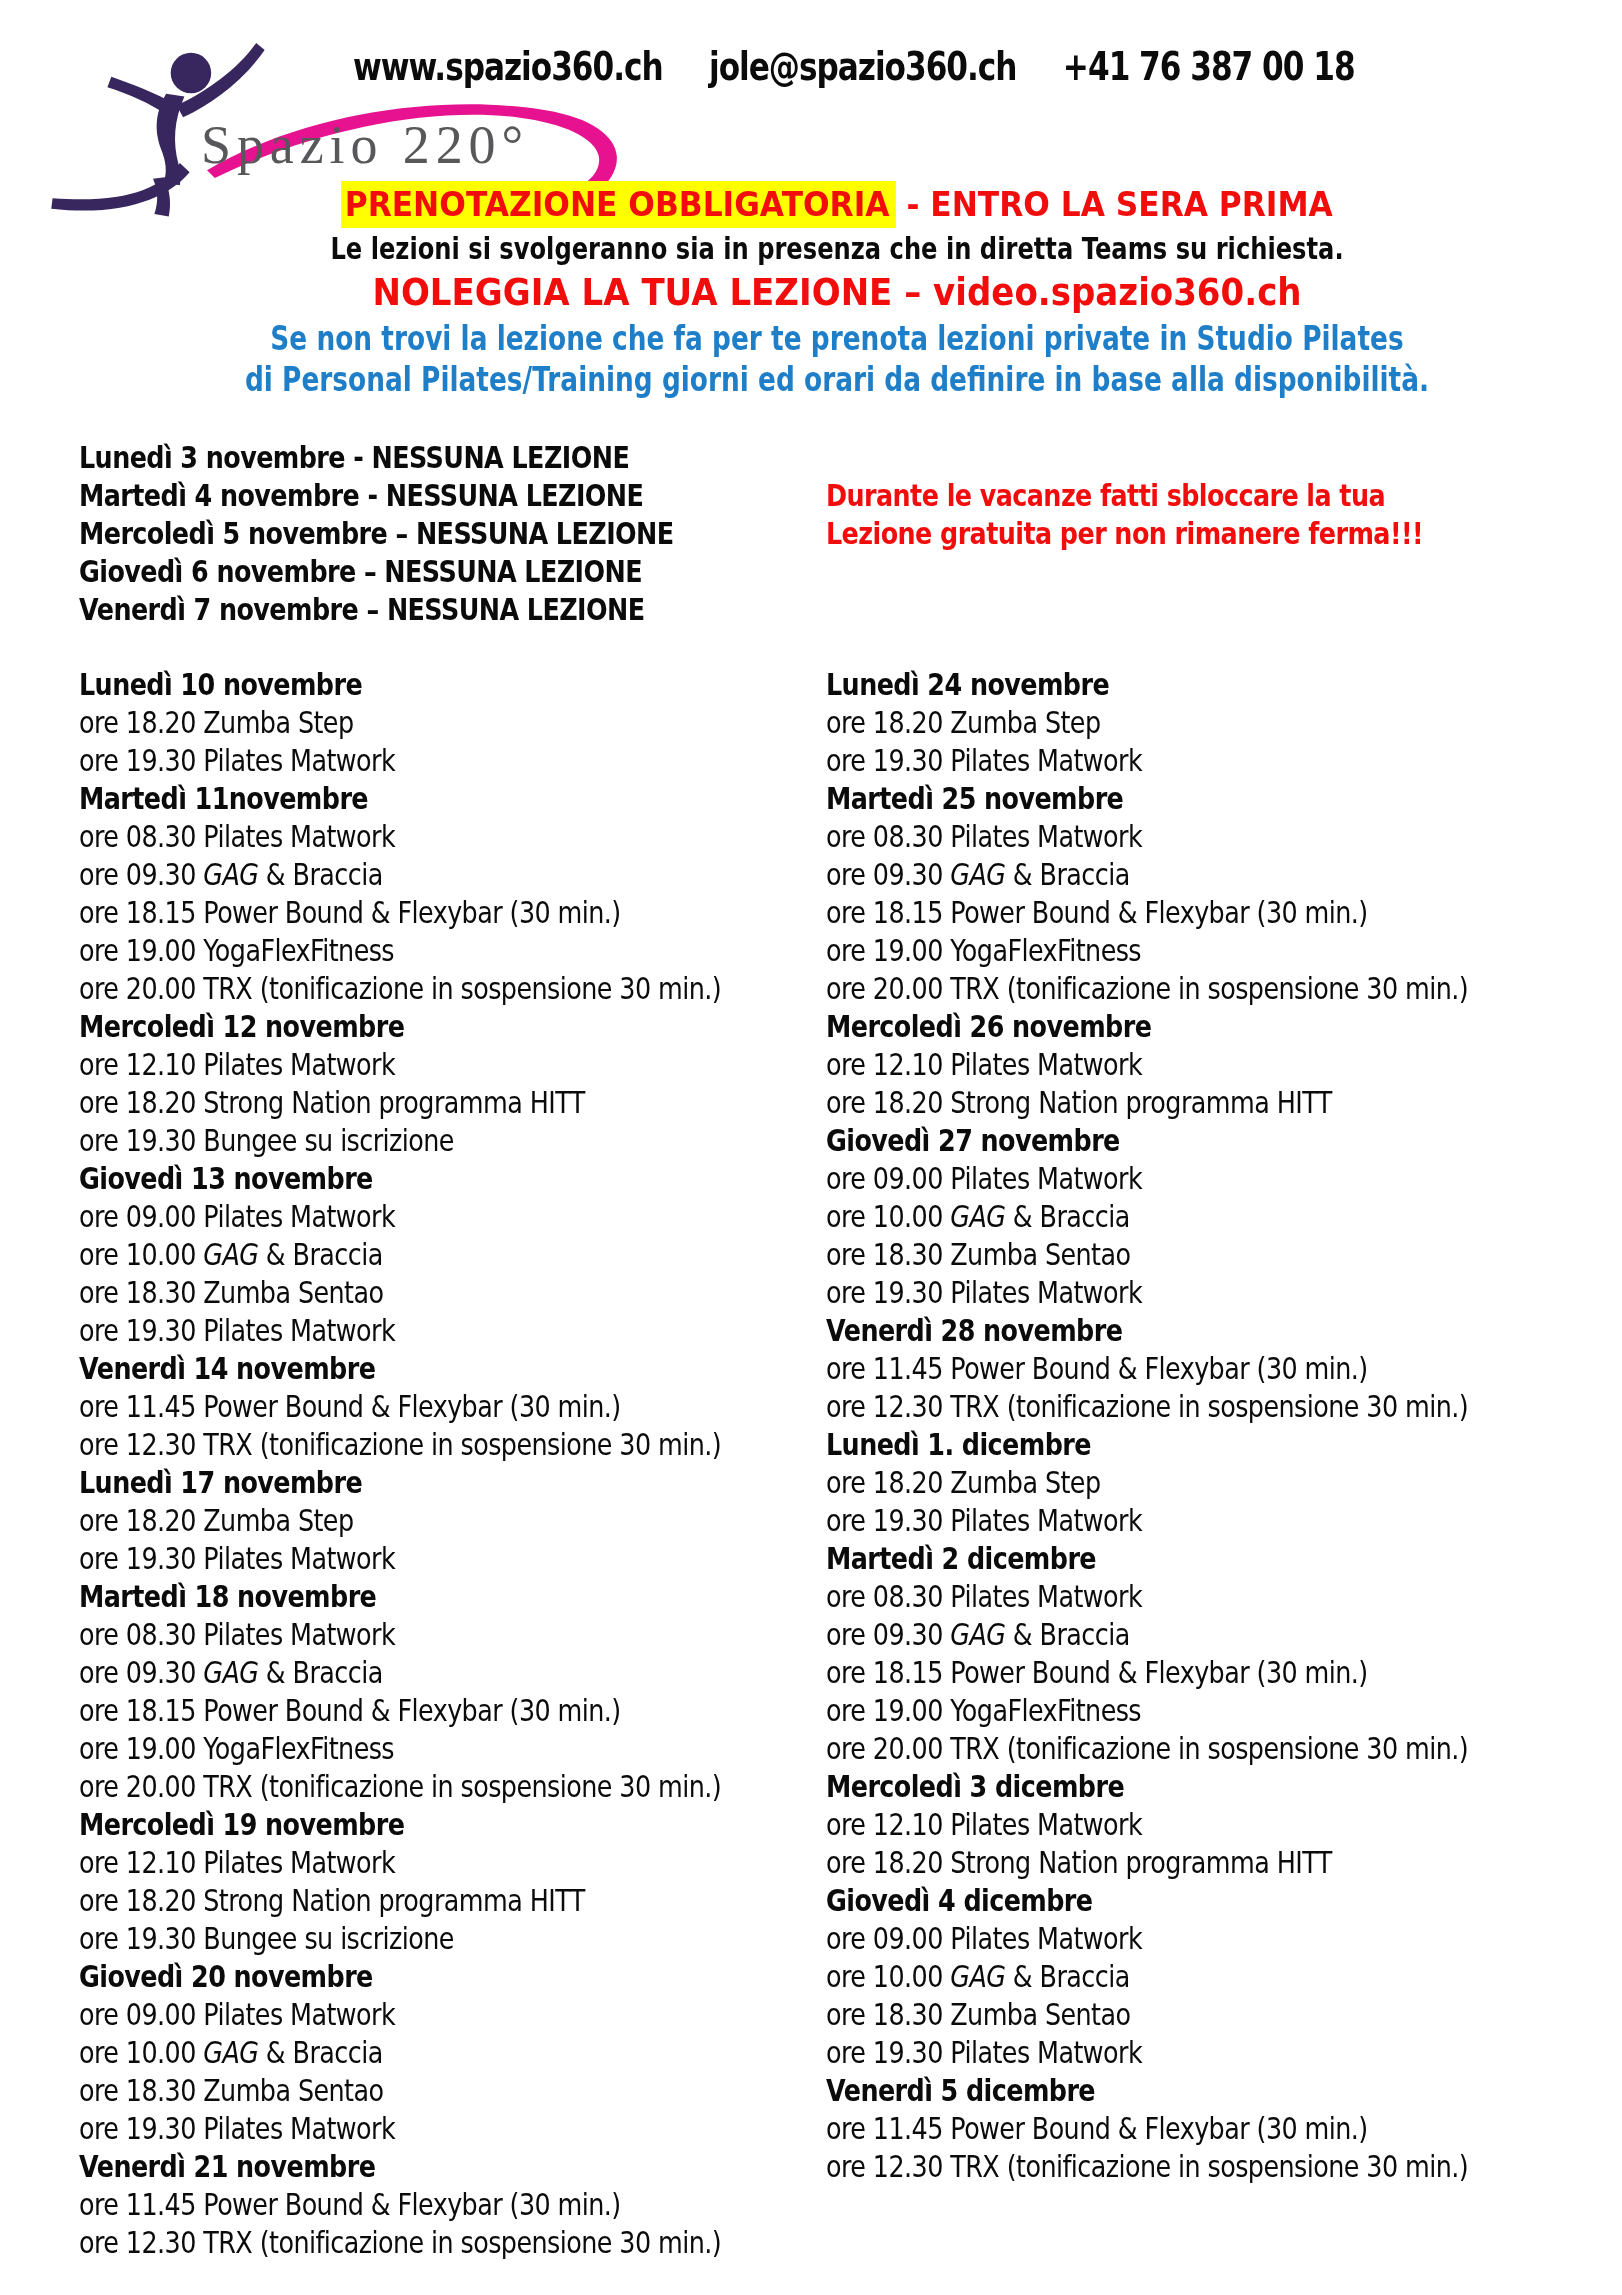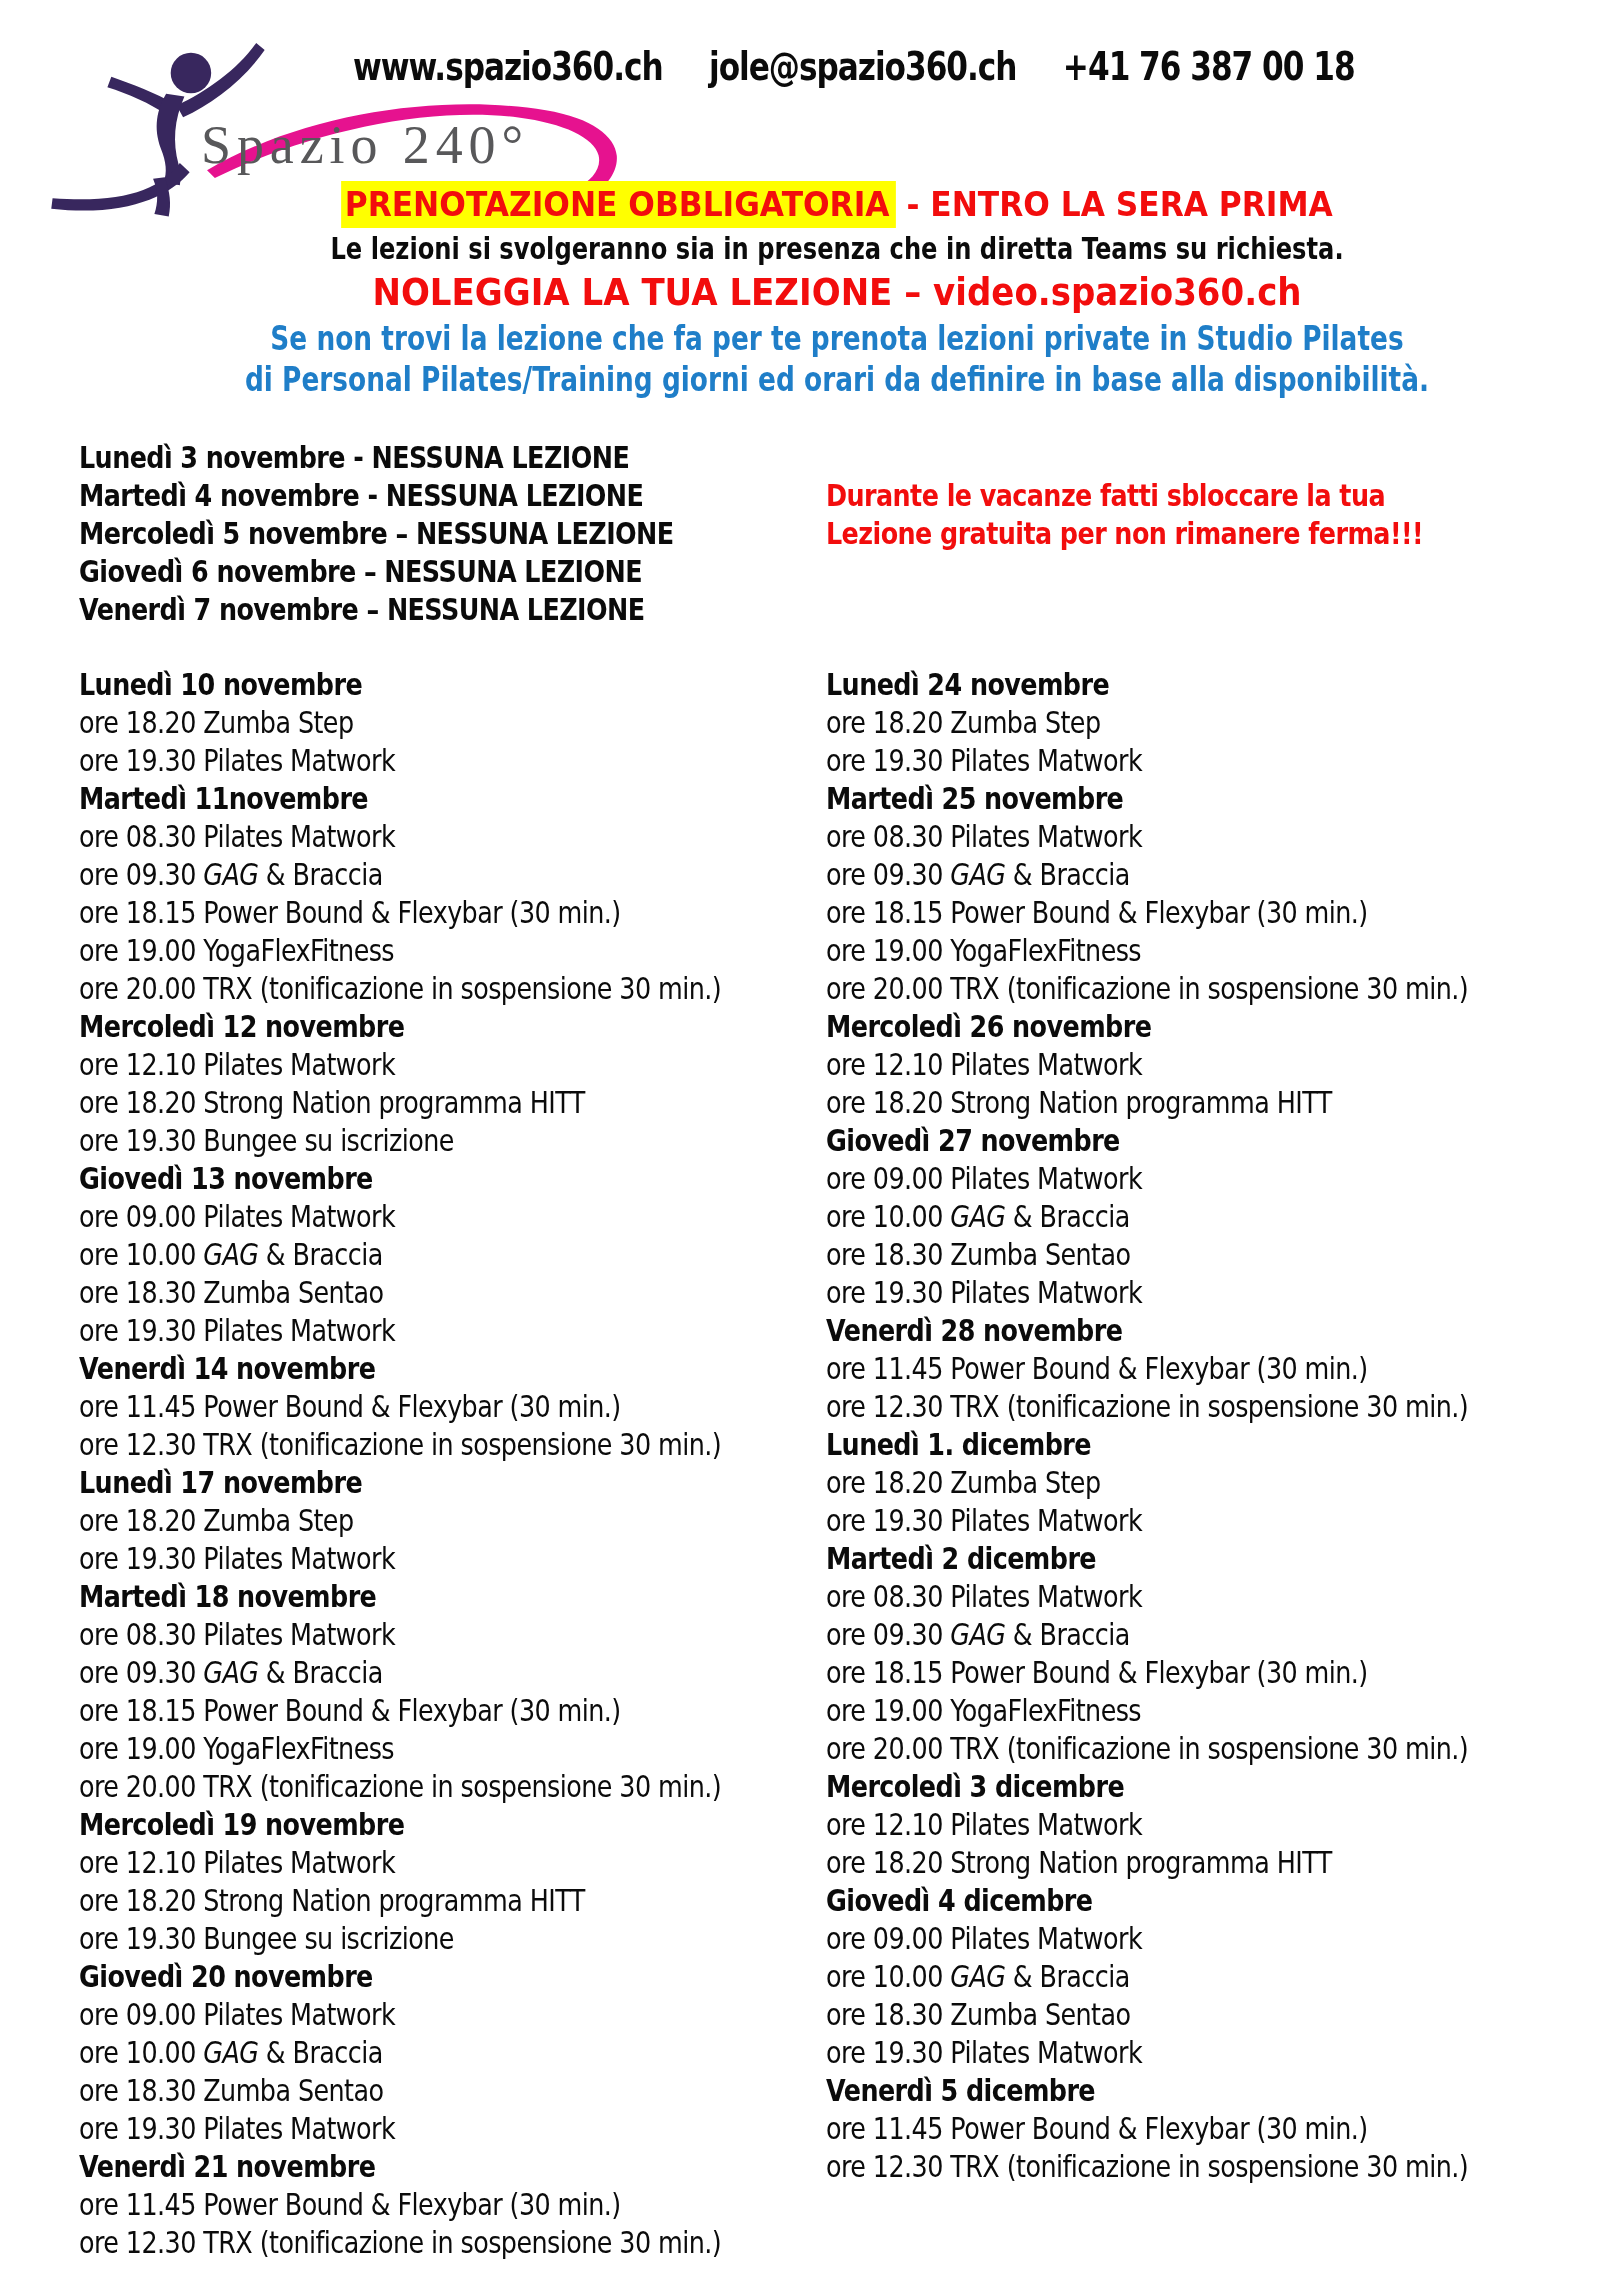--- a/index.html
+++ b/index.html
@@ -65,21 +65,21 @@
     <path d="M 205 190 C 175 232 115 252 10 244 L 8 260 C 118 272 186 244 220 204 Z"></path>
 
     <path d="M 182 212 C 190 236 192 252 188 272 L 166 268 C 172 250 172 234 164 214 Z"></path>
   </g>
 </svg>
 
 <svg class="abs logo-swoosh" viewBox="0 0 640 175">
   <path fill="#e6128f" d="M 0 120 C 150 32 360 2 520 28 C 592 40 626 68 629 98 C 631 124 612 148 578 168 L 563 151 C 591 136 606 118 601 97 C 594 70 548 48 478 39 C 338 22 160 60 12 132 Z"></path>
 </svg>
 
-<div class="abs brand" style="color: rgb(88, 88, 90);">Spazio 240°</div>
+<div class="abs brand" style="color: rgb(88, 88, 90);">Spazio 220°</div>
 
 <div class="abs center-line l-booking" style="color: rgb(242, 13, 13);">
   <span class="hl" style="background: rgb(255, 255, 0);">PRENOTAZIONE OBBLIGATORIA</span><span> - ENTRO LA SERA PRIMA</span>
 </div>
 
 <div class="abs center-line l-mode" style="color: rgb(11, 11, 11);">Le lezioni si svolgeranno sia in presenza che in diretta Teams su richiesta.</div>
 
 <div class="abs center-line l-rent" style="color: rgb(242, 13, 13);">NOLEGGIA LA TUA LEZIONE – video.spazio360.ch</div>
 
 <div class="abs center-line l-blue1" style="color: rgb(31, 126, 200);">Se non trovi la lezione che fa per te prenota lezioni private in Studio Pilates</div>

